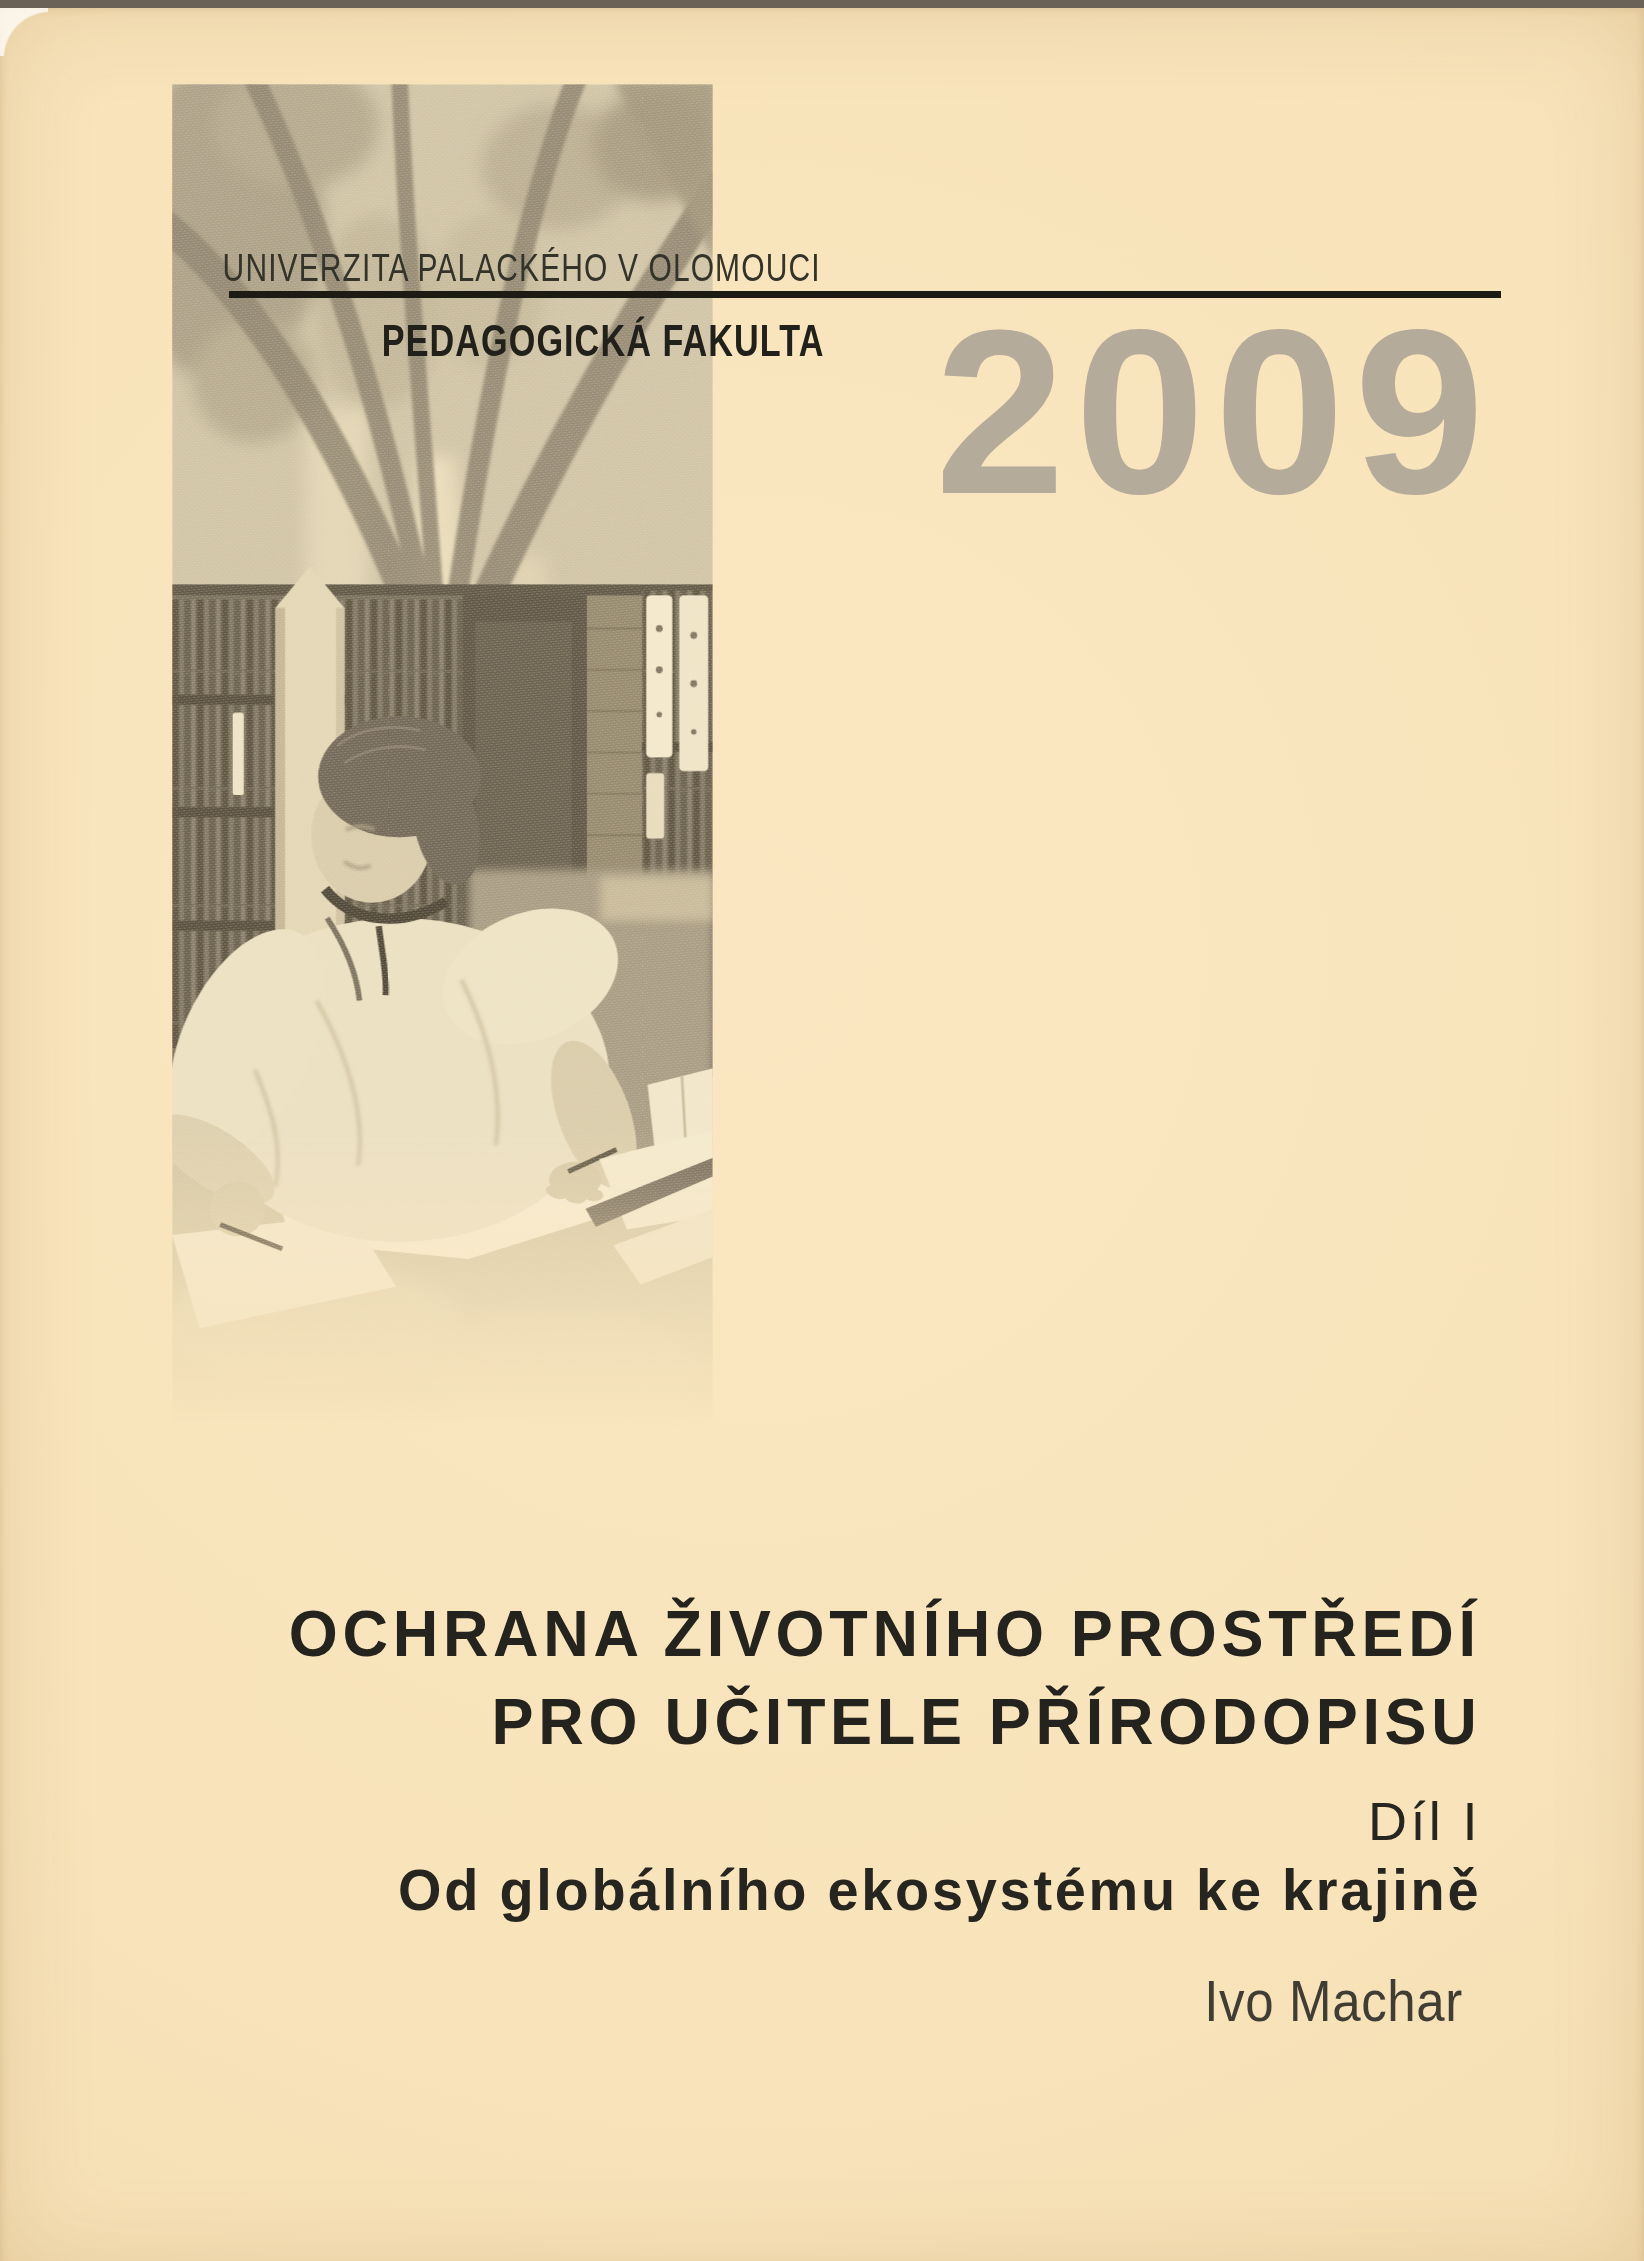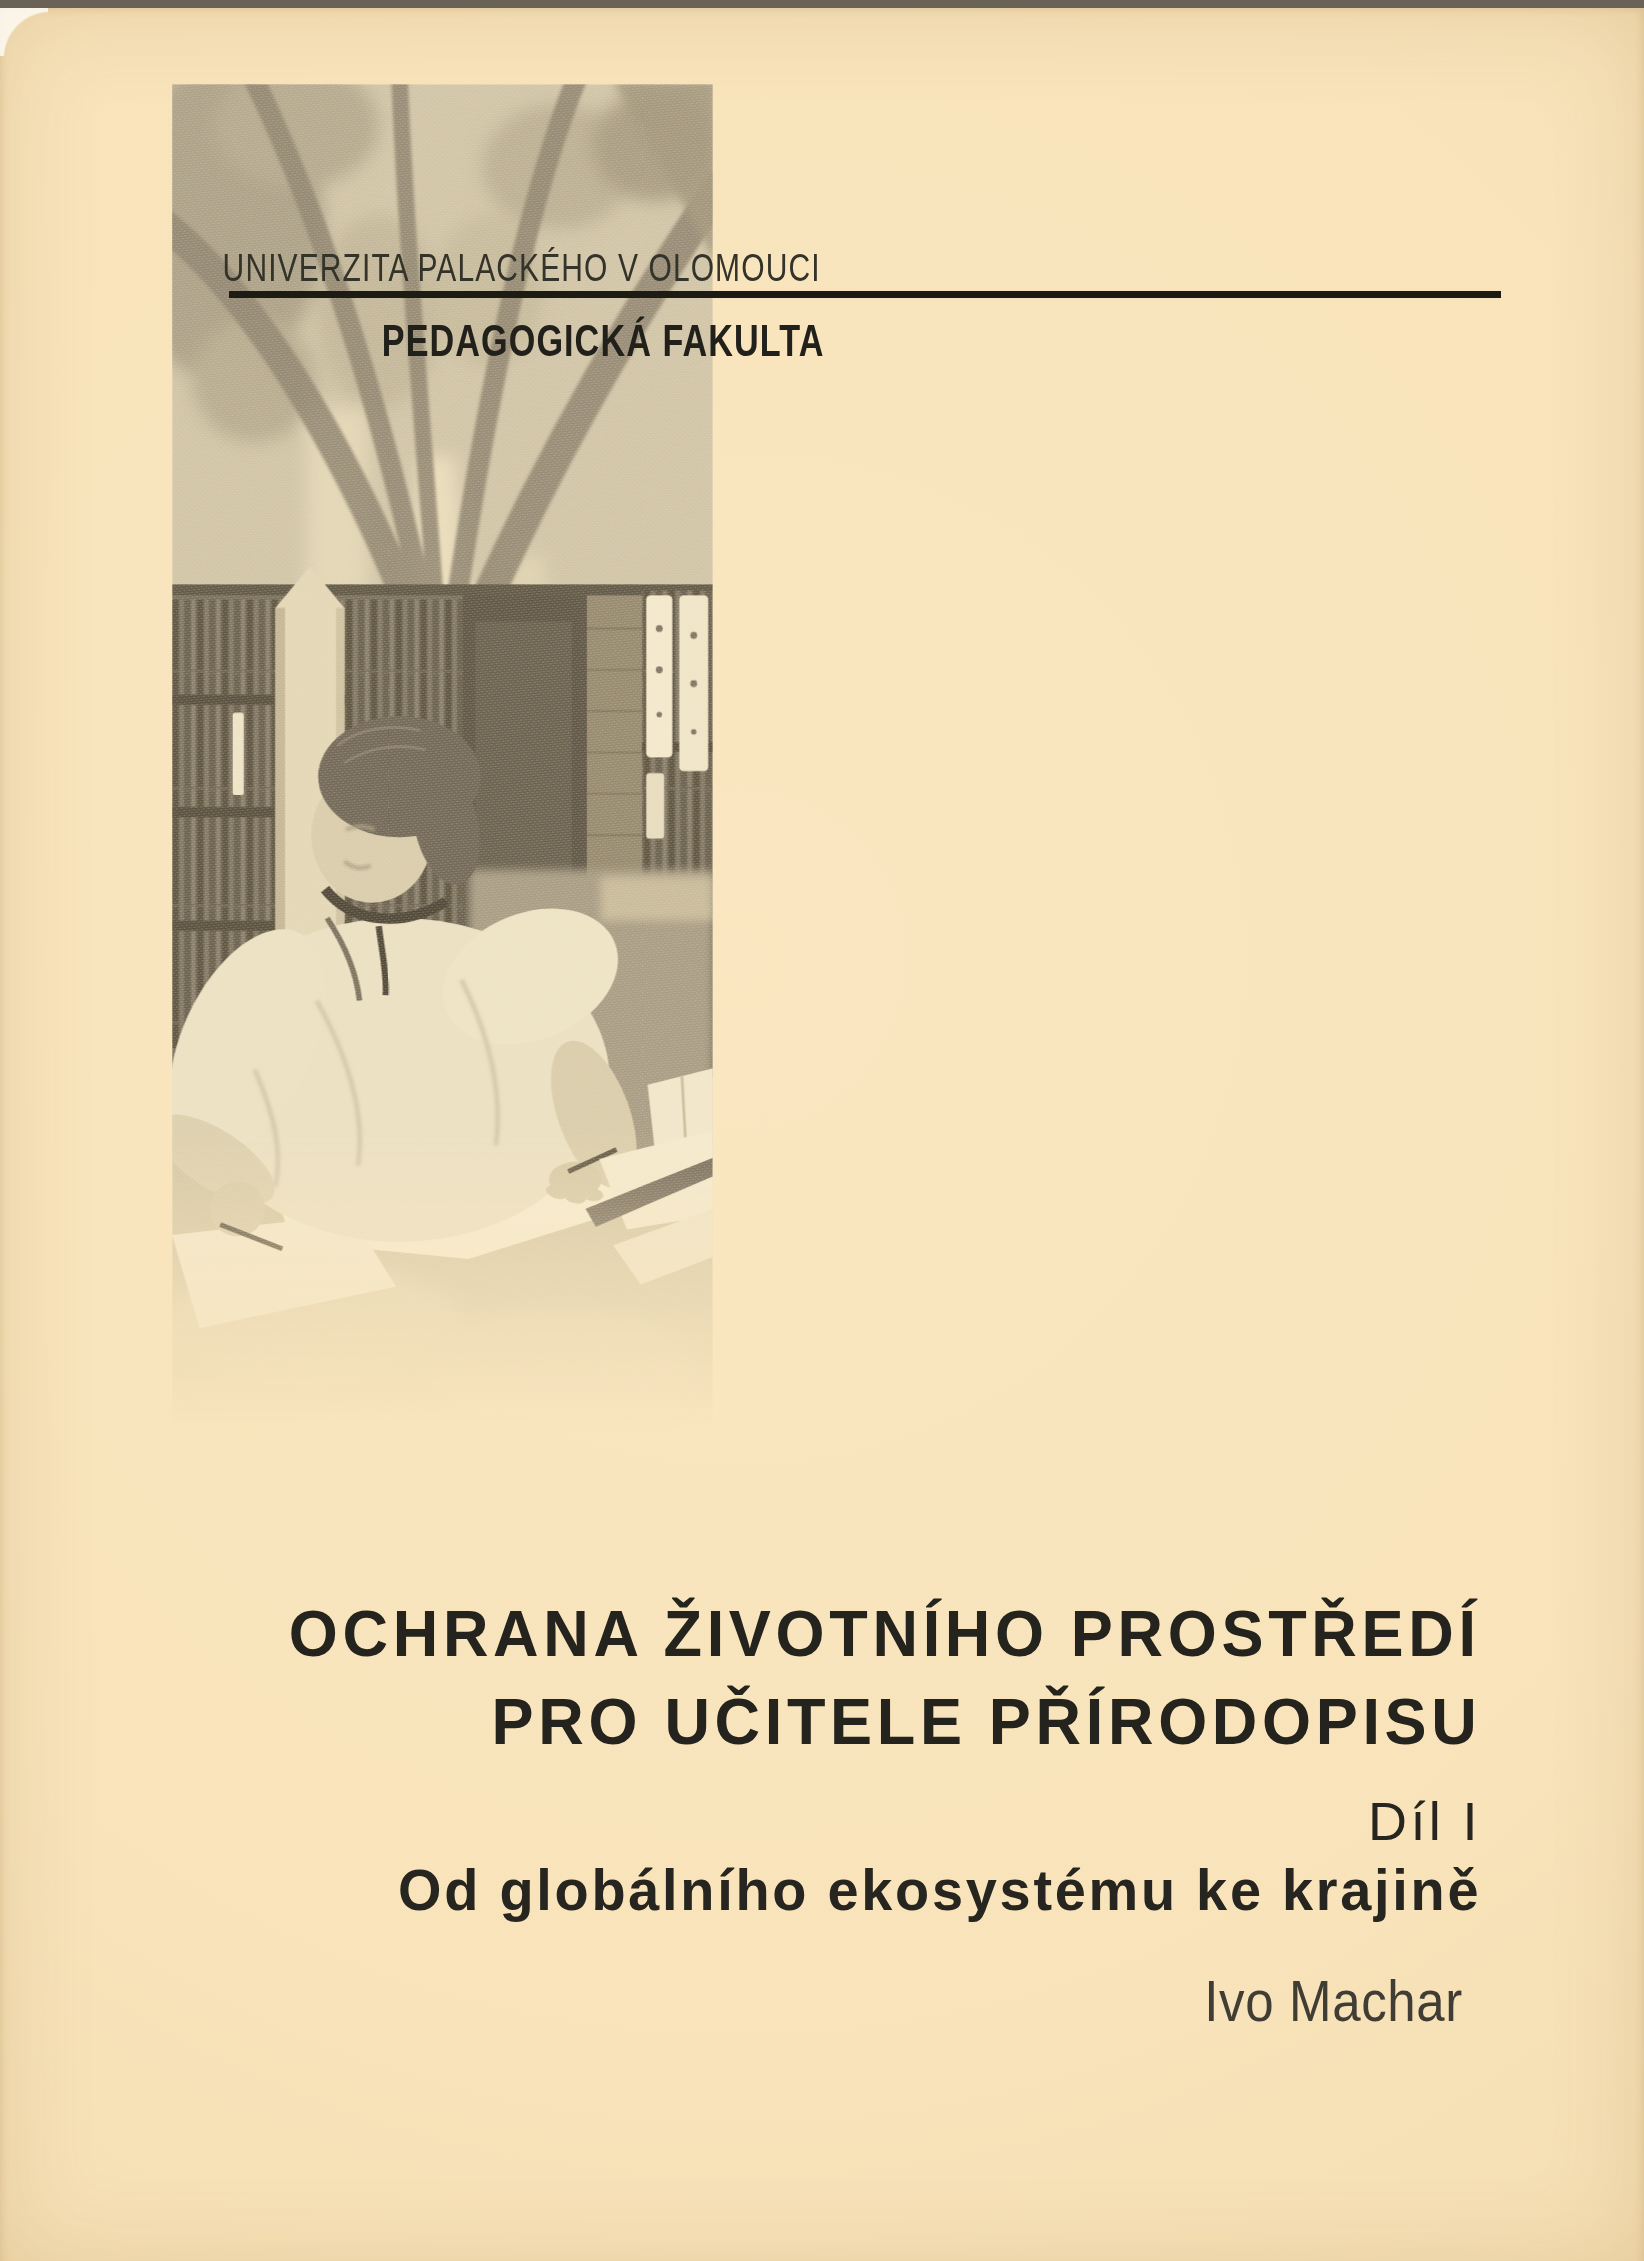--- a/index.html
+++ b/index.html
@@ -242,20 +242,21 @@
       <polygon points="600,1632 785,1558 785,1585 615,1658" fill="#6e6557"></polygon>
       <polygon points="640,1685 785,1632 785,1702 680,1742" fill="#efe5ca"></polygon>
 
       <rect width="785" height="1950" fill="url(#ht)" opacity="0.52"></rect>
     </g>
   </svg>
 
   <div class="txt univerzita">UNIVERZITA PALACKÉHO V OLOMOUCI</div>
   <div class="rule"></div>
   <div class="txt fakulta">PEDAGOGICKÁ FAKULTA</div>
+  <div class="txt year">2009</div>
 
   <div class="txt title-1">OCHRANA ŽIVOTNÍHO PROSTŘEDÍ</div>
   <div class="txt title-2">PRO UČITELE PŘÍRODOPISU</div>
   <div class="txt volume">Díl I</div>
   <div class="txt subtitle">Od globálního ekosystému ke krajině</div>
   <div class="txt author">Ivo Machar</div>
 
   <div class="corner-tl"></div>
 </div>
 

